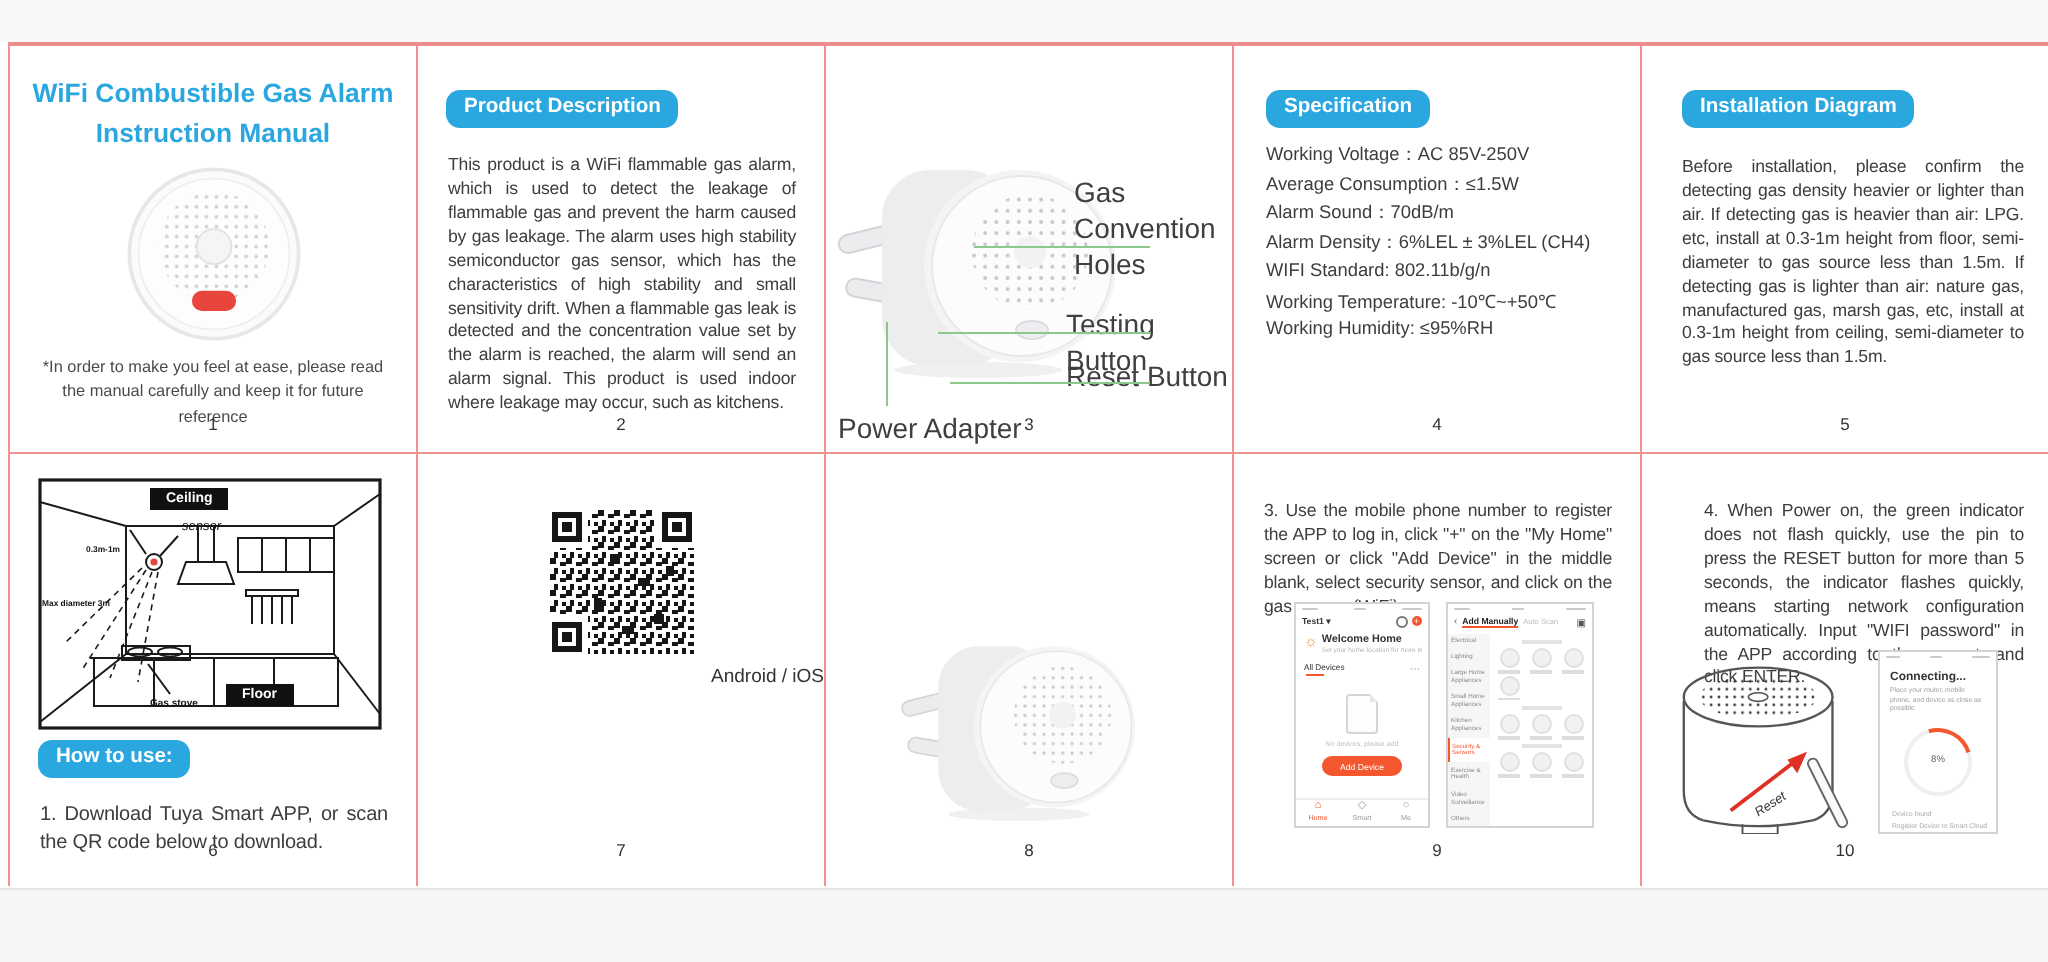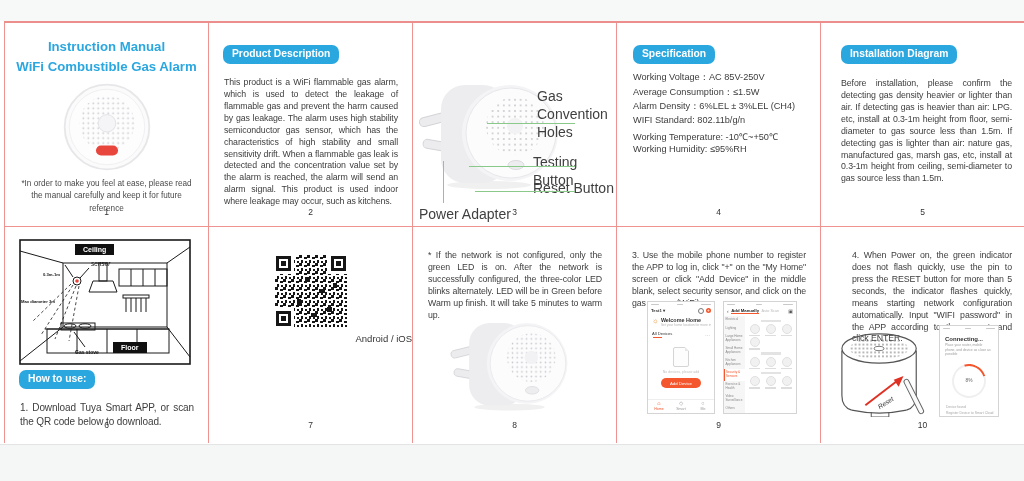--- a/index.html
+++ b/index.html
@@ -96,22 +96,22 @@
 <div class="page">
   <div class="strip-top"></div>
   <div class="strip-bottom"></div>
 
   <div class="sheet">
 
     <div class="row row1">
 
       <section class="panel">
         <div class="cover-title">
+          <div>WiFi Combustible Gas Alarm</div>
           <div>Instruction Manual</div>
-          <div>WiFi Combustible Gas Alarm</div>
         </div>
         <svg style="position:absolute;left:56px;top:58px;" width="92" height="92" viewBox="0 0 100 100">
           <defs>
             <pattern id="dots1" width="5.4" height="5.4" patternUnits="userSpaceOnUse">
               <circle cx="2.7" cy="2.7" r="1" fill="#cdcdd1"></circle>
             </pattern>
           </defs>
           <circle cx="50" cy="50" r="46" fill="#fbfbfc" stroke="#e7e7ea" stroke-width="2"></circle>
           <circle cx="50" cy="50" r="41" fill="#fdfdfe" stroke="#efeff1" stroke-width="1"></circle>
           <circle cx="50" cy="46" r="30" fill="url(#dots1)"></circle>
@@ -156,20 +156,21 @@
         <div class="gvline" style="left:30px;top:138px;height:42px;"></div>
         <div class="lab" style="left:6px;top:182px;">Power Adapter</div>
         <div class="pagenum">3</div>
       </section>
 
       <section class="panel">
         <span class="badge" style="left:16px;top:22px;">Specification</span>
         <div style="position:absolute;left:16px;top:48px;right:4px;">
           <div class="spec-line">Working Voltage：AC 85V-250V</div>
           <div class="spec-line">Average Consumption：≤1.5W</div>
+          <div class="spec-line">Alarm Sound：70dB/m</div>
           <div class="spec-line">Alarm Density：6%LEL ± 3%LEL (CH4)</div>
           <div class="spec-line">WIFI Standard: 802.11b/g/n</div>
           <div class="spec-line">Working Temperature: -10℃~+50℃</div>
           <div class="spec-line">Working Humidity: ≤95%RH</div>
         </div>
         <div class="pagenum">4</div>
       </section>
 
       <section class="panel last">
         <span class="badge" style="left:20px;top:22px;">Installation Diagram</span>
@@ -268,21 +269,20 @@
             <rect x="1" y="56" width="15" height="15" fill="#161616"></rect>
             <rect x="4" y="59" width="9" height="9" fill="#fff"></rect>
             <rect x="6" y="61" width="5" height="5" fill="#161616"></rect>
           </g>
         </svg>
         <div class="qr-caption">Android / iOS</div>
         <div class="pagenum">7</div>
       </section>
 
       <section class="panel">
-        <p class="para" style="top:14px;">* If the network is not configured, only the green LED is on. After the network is successfully configured, the three-color LED blinks alternately. LED will be in Green before Warm up finish. It will take 5 minutes to warm up.</p>
         <svg style="position:absolute;left:36px;top:86px;" width="126" height="100" viewBox="0 0 150 119">
           <defs>
             <pattern id="fd2" width="5.6" height="5.6" patternUnits="userSpaceOnUse">
               <circle cx="2.8" cy="2.8" r="1" fill="#c9c9cd"></circle>
             </pattern>
           </defs>
           <ellipse cx="72" cy="112" rx="42" ry="4" fill="#f0f0f1"></ellipse>
           <g fill="#ececee" stroke="#d4d4d8" stroke-width="1">
             <rect x="2" y="42" width="30" height="9" rx="4.5" transform="rotate(-14 17 46)"></rect>
             <rect x="6" y="68" width="28" height="9" rx="4.5" transform="rotate(10 20 72)"></rect>

